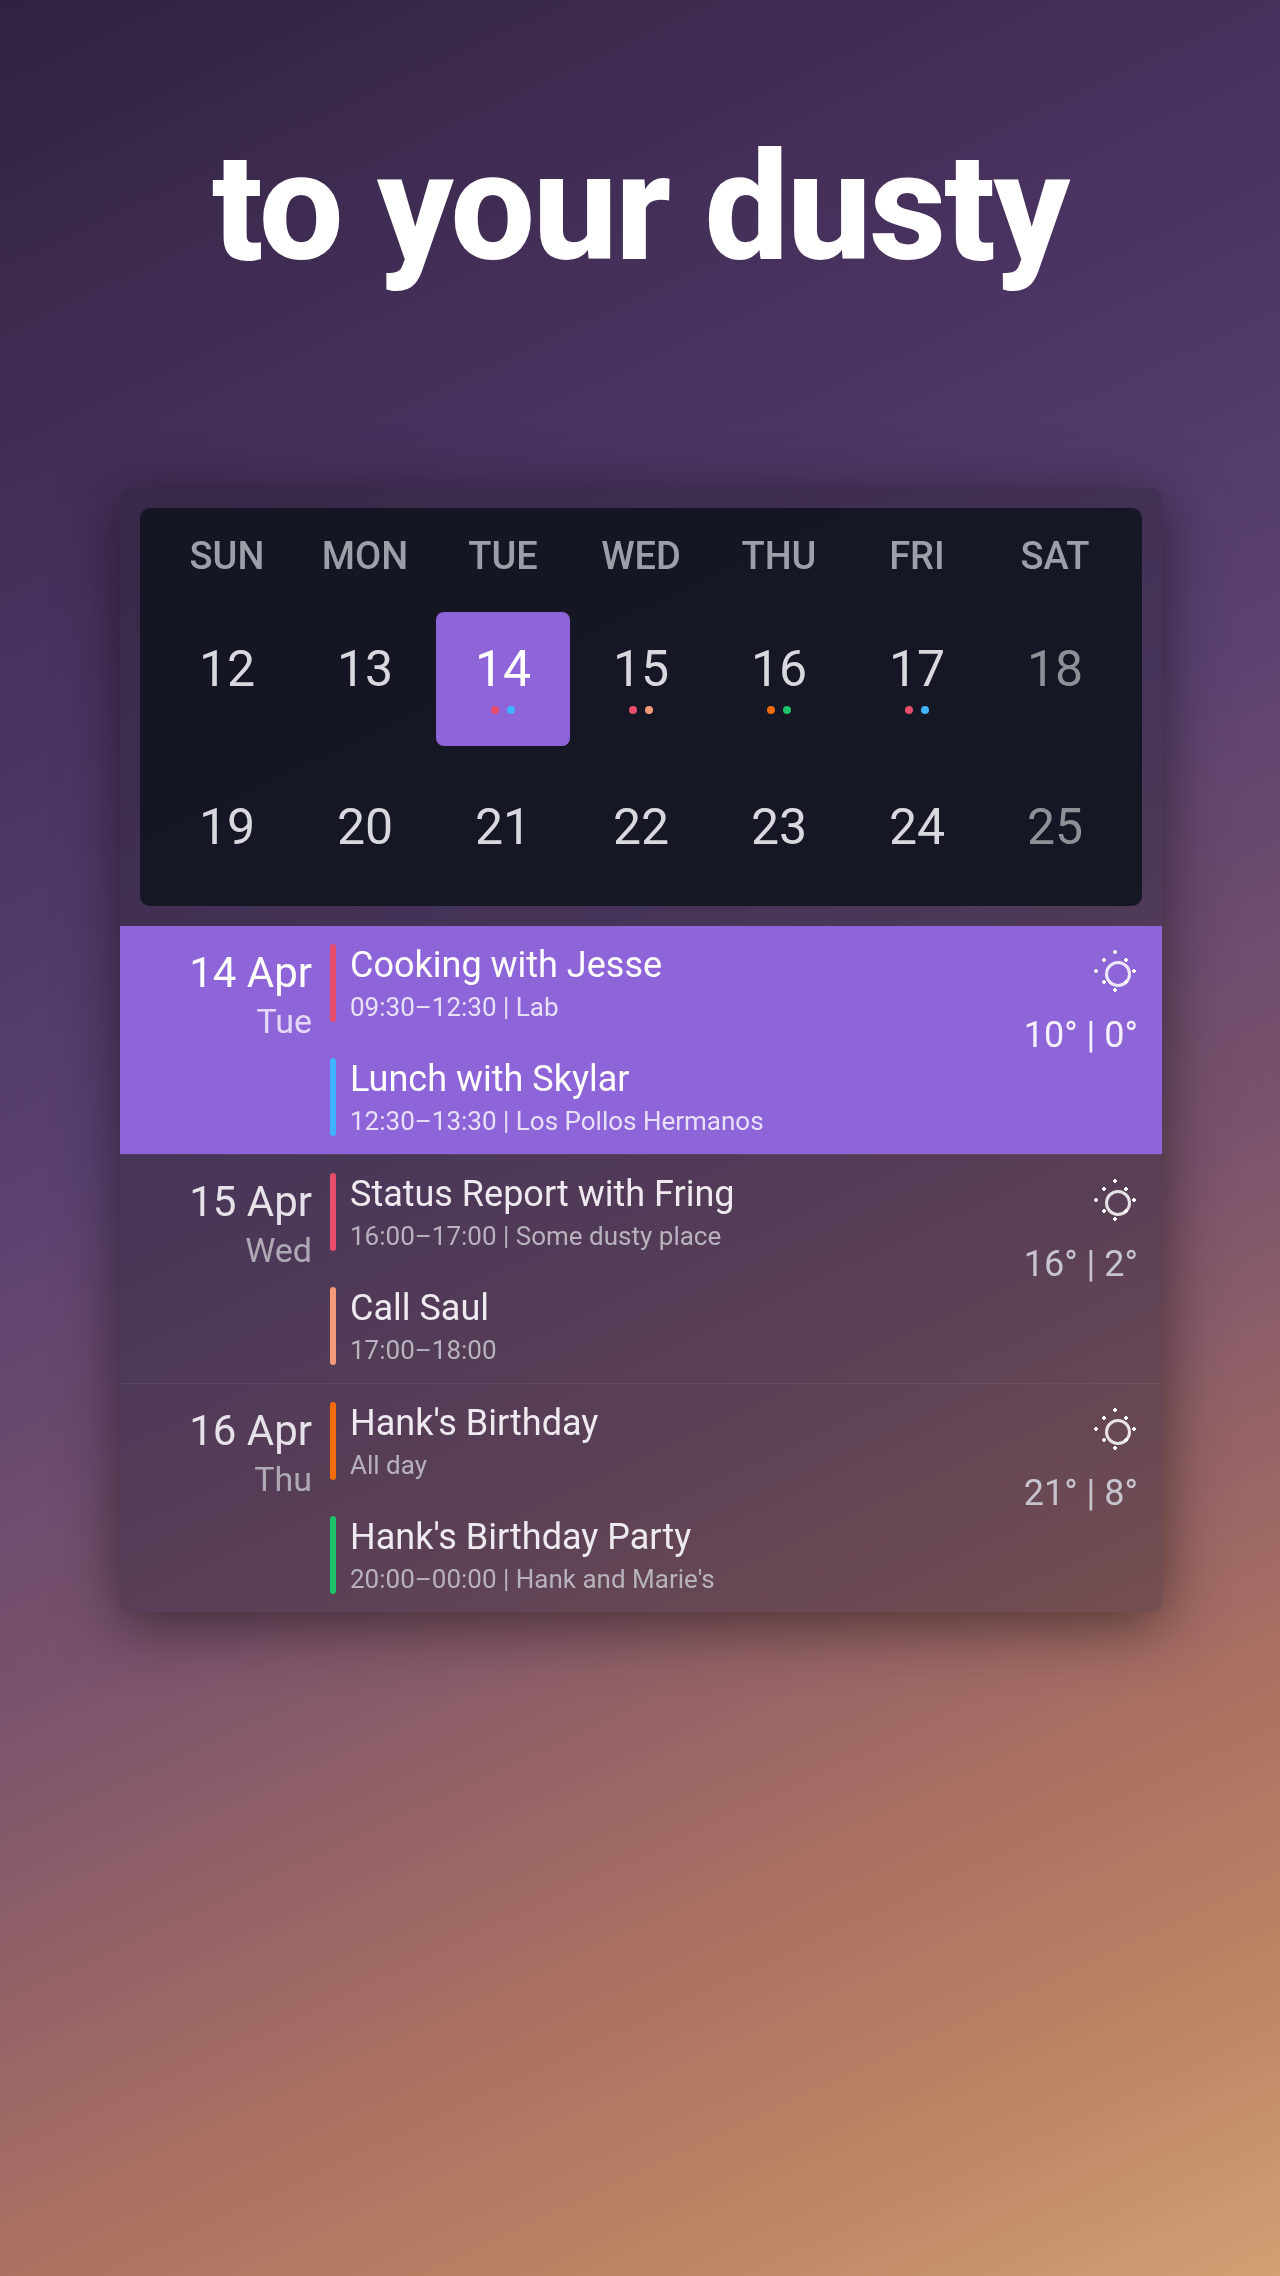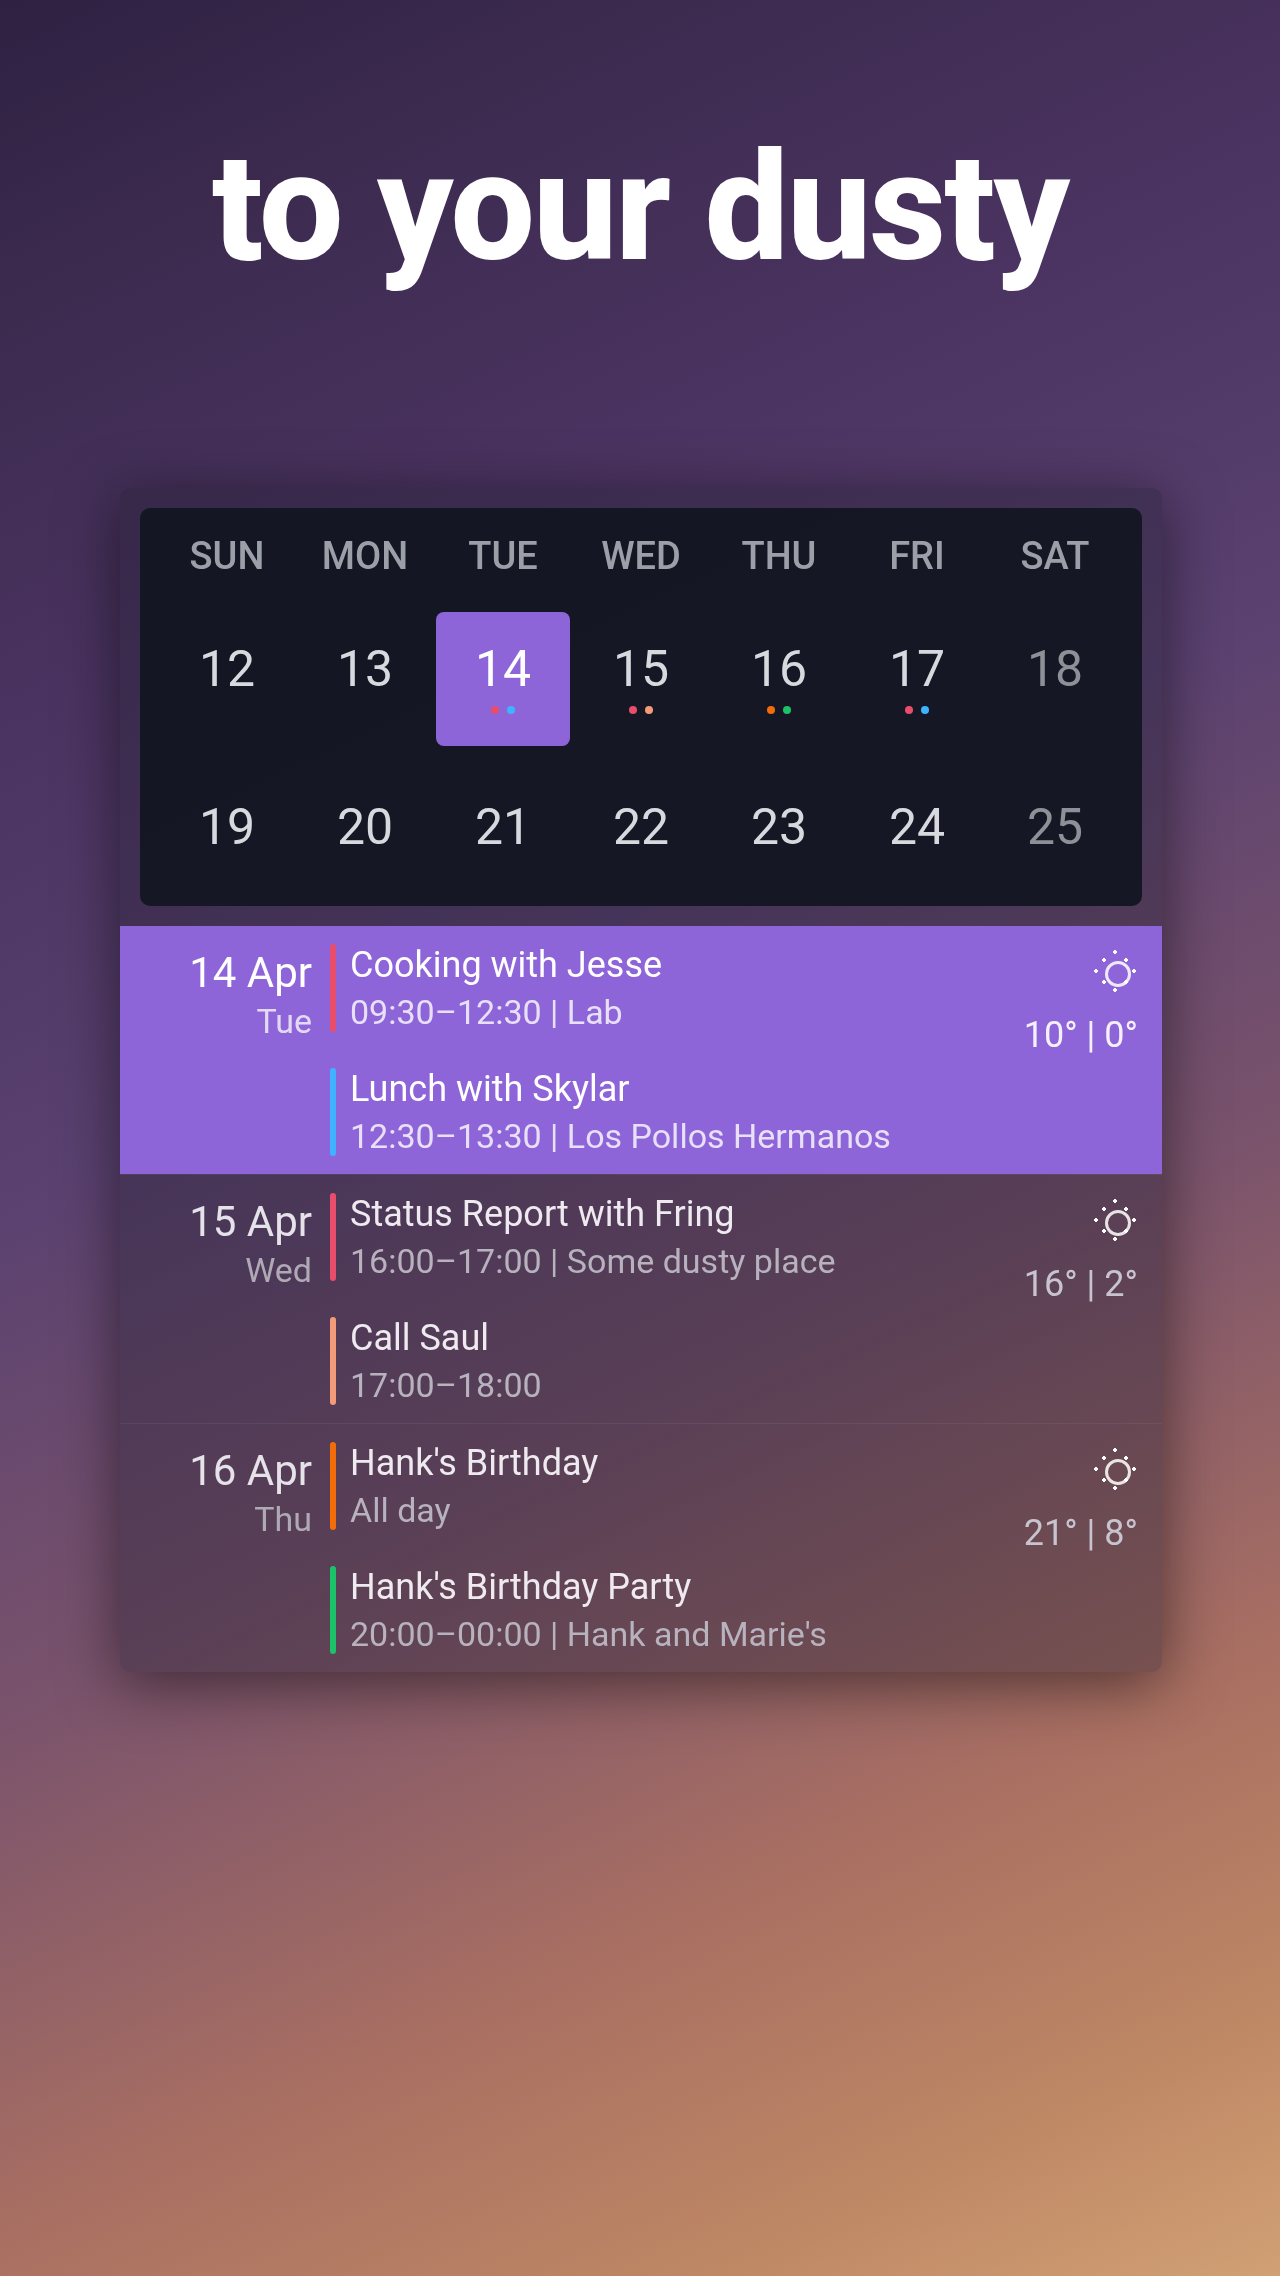--- a/index.html
+++ b/index.html
@@ -77,21 +77,21 @@
   .daygroup:not(.today) .datecol .wd { color: #aea9b4; }
   .eventscol {
     flex: 1; padding: 0; display: flex; flex-direction: column;
   }
   .event {
     display: flex; align-items: stretch; padding: 18px 0 18px 0;
   }
   .event + .event { border-top: none; }
   .cbar { width: 6px; min-width: 6px; border-radius: 3px; margin-right: 14px; }
   .etext .title { font-size: 36px; font-weight: 400; color: #fff; }
-  .etext .subtitle { font-size: 34px; color: rgba(255,255,255,0.8); margin-top: 6px; }
+  .etext .subtitle { font-size: 26px; color: rgba(255,255,255,0.8); margin-top: 6px; }
   .daygroup:not(.today) .etext .title { color: #eeeaf0; }
   .daygroup:not(.today) .etext .subtitle { color: #b7b2bd; }
   .wxcol {
     flex: 0 0 160px;
     padding: 22px 24px 0 0; text-align: right;
   }
   .wxcol .sun {
     width: 46px; height: 46px; display: inline-block; position: relative;
   }
   .wxcol .sun::before {

